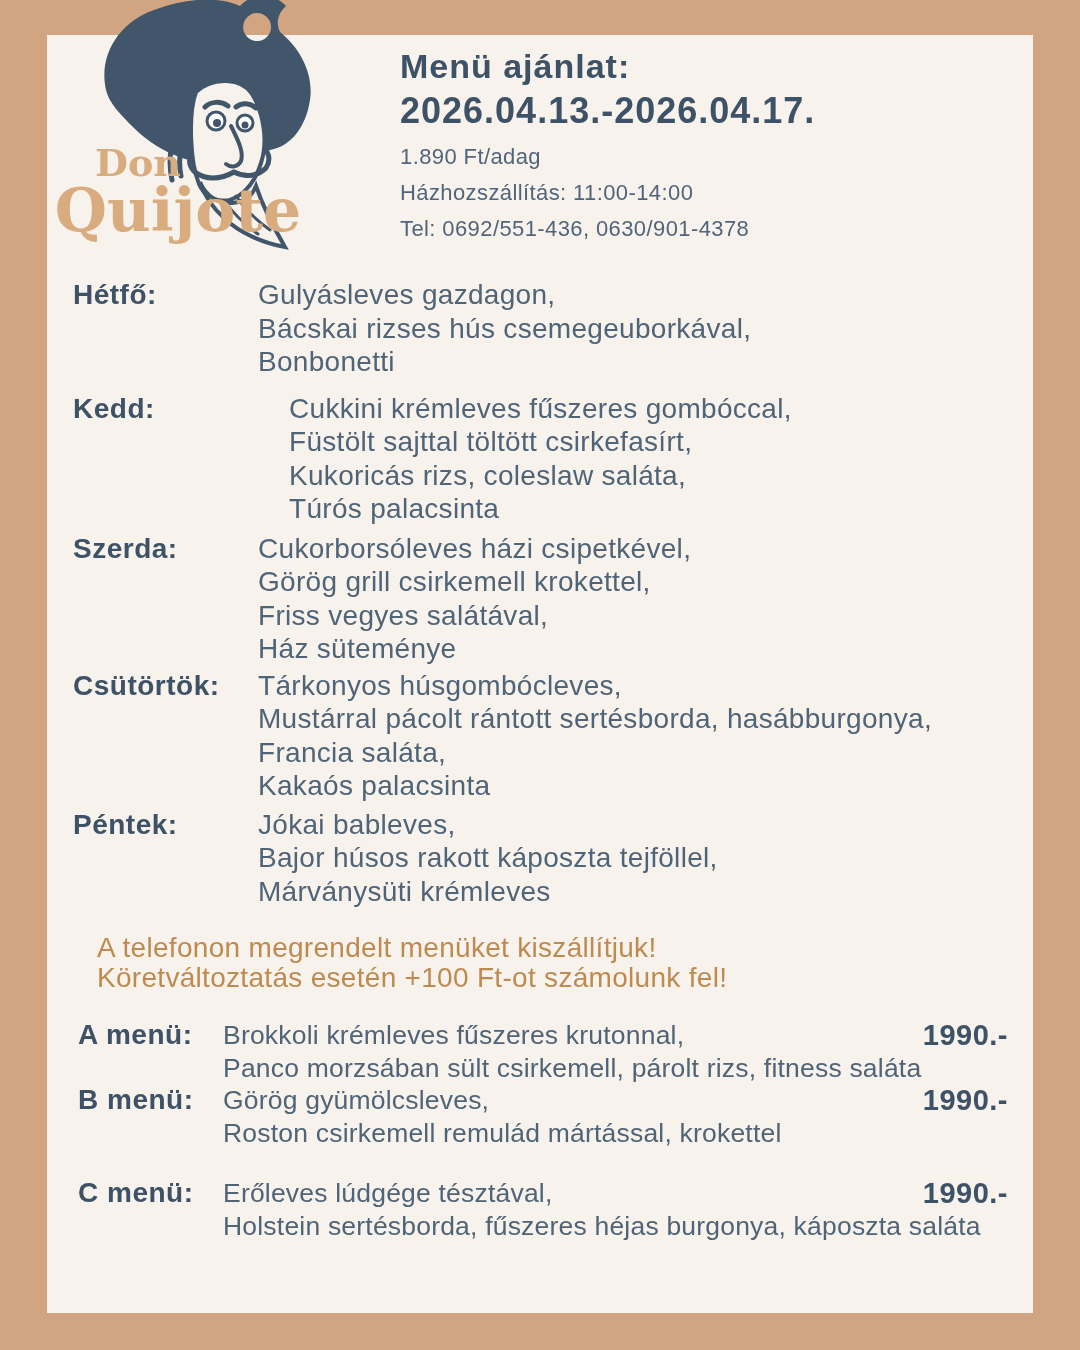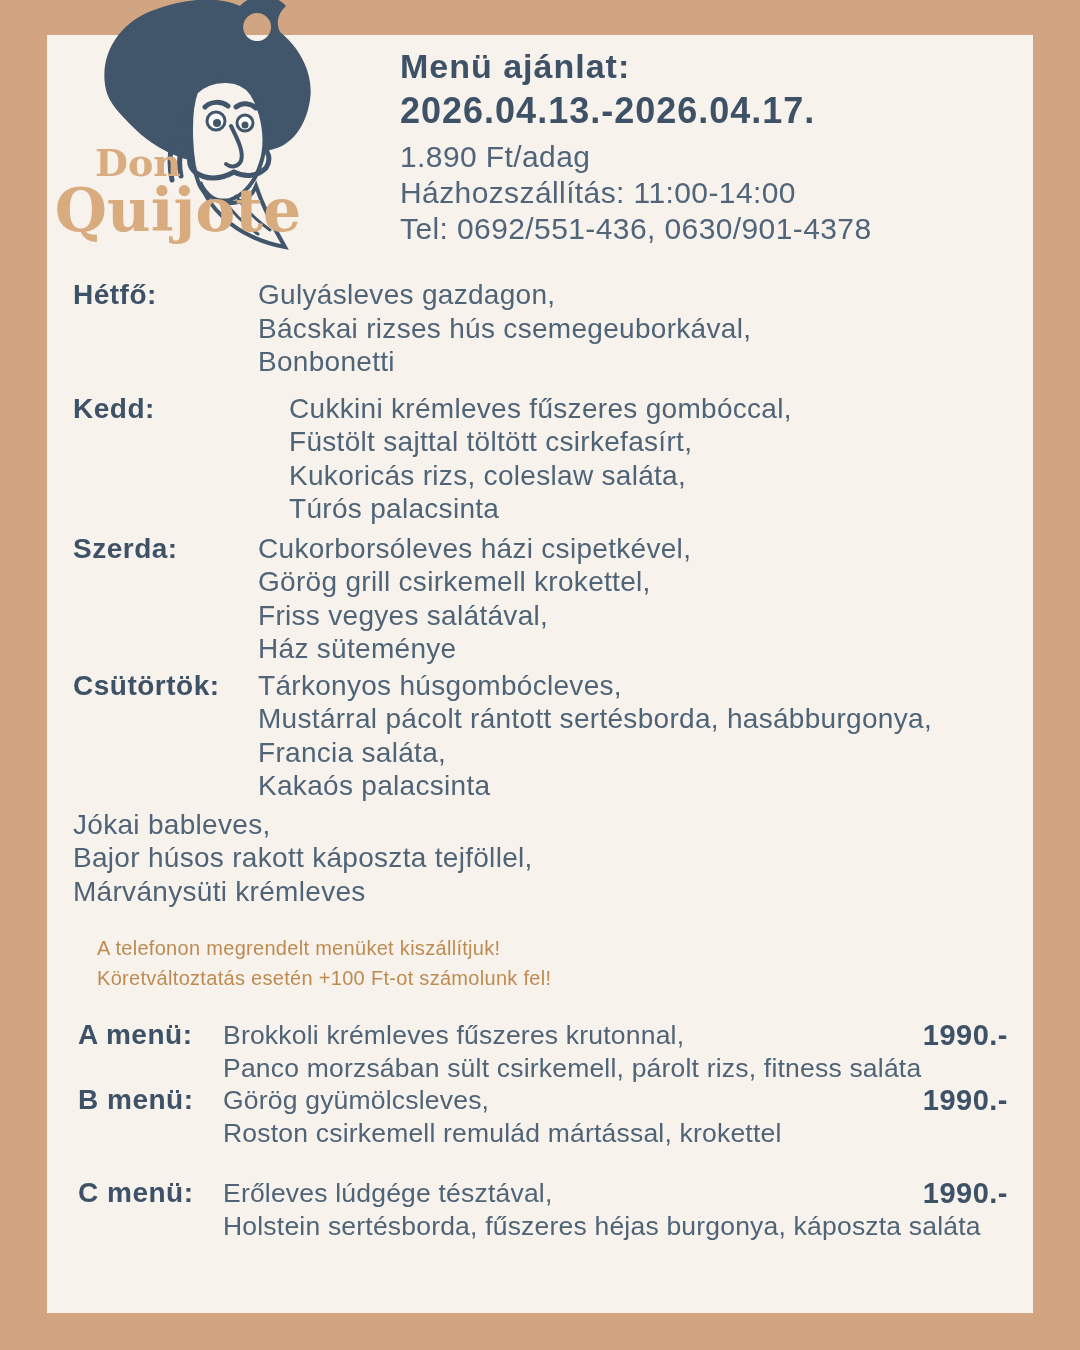--- a/index.html
+++ b/index.html
@@ -15,39 +15,39 @@
     background:#f8f2ed;
   }
   .logo-svg{position:absolute;left:48px;top:0;width:300px;height:262px;}
 
   .header-text{
     position:absolute;left:400px;top:44px;width:620px;
     text-align:left;color:#3d5266;white-space:nowrap;
   }
   .header-title{font-size:34px;font-weight:bold;line-height:44px;letter-spacing:1px;}
   .header-dates{font-size:36px;font-weight:bold;line-height:46px;letter-spacing:1px;}
-  .header-sub{font-size:30px;font-weight:normal;line-height:36px;color:#50657a;margin-top:5px;letter-spacing:0.4px;}
+  .header-sub{font-size:22px;font-weight:normal;line-height:36px;color:#50657a;margin-top:5px;letter-spacing:0.4px;}
 
   .days{position:absolute;left:73px;top:278px;width:940px;}
   .day-row{display:flex;}
   .day-row.gap-lg{margin-bottom:13px;}
   .day-row.gap-sm{margin-bottom:6px;gap:31px;}
   .day-row.gap-xs{margin-bottom:3px;}
   .day-row.gap-md{margin-bottom:5px;}
   .day-label{
     width:185px;flex:0 0 185px;
     font-size:28px;font-weight:bold;color:#3d5266;
     line-height:33.5px;letter-spacing:0.5px;
   }
   .day-lines{flex:1;font-size:28px;color:#4f6477;line-height:33.5px;letter-spacing:0.3px;}
   .day-line{white-space:nowrap;}
 
   .notice{
     position:absolute;left:97px;top:933px;
-    font-size:20px;line-height:30px;color:#bd8b50;letter-spacing:0.3px;white-space:nowrap;
+    font-size:28px;line-height:30px;color:#bd8b50;letter-spacing:0.3px;white-space:nowrap;
   }
 
   .fixed-menus{position:absolute;left:78px;top:1019px;width:930px;}
   .fixed-row{position:relative;display:flex;}
   .fixed-row.gap-a{}
   .fixed-row.gap-b{margin-bottom:28px;}
   .fixed-label{
     width:145px;flex:0 0 145px;
     font-size:28px;font-weight:bold;color:#3d5266;line-height:32.5px;letter-spacing:0.5px;
   }
@@ -171,20 +171,21 @@
       <div class="day-label">Csütörtök:</div>
       <div class="day-lines">
         <div class="day-line">Tárkonyos húsgombócleves,</div>
         <div class="day-line">Mustárral pácolt rántott sertésborda, hasábburgonya,</div>
         <div class="day-line">Francia saláta,</div>
         <div class="day-line">Kakaós palacsinta</div>
       </div>
     </div>
 
     <div class="day-row">
+      <div class="day-label">Péntek:</div>
       <div class="day-lines">
         <div class="day-line">Jókai bableves,</div>
         <div class="day-line">Bajor húsos rakott káposzta tejföllel,</div>
         <div class="day-line">Márványsüti krémleves</div>
       </div>
     </div>
 
   </div>
 
   <div class="notice">

